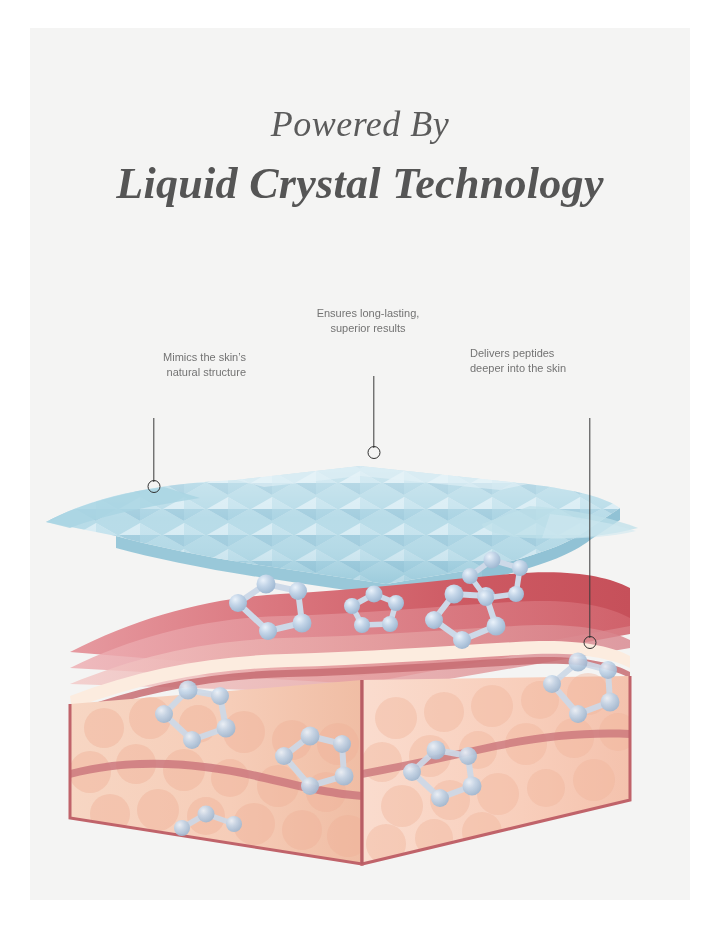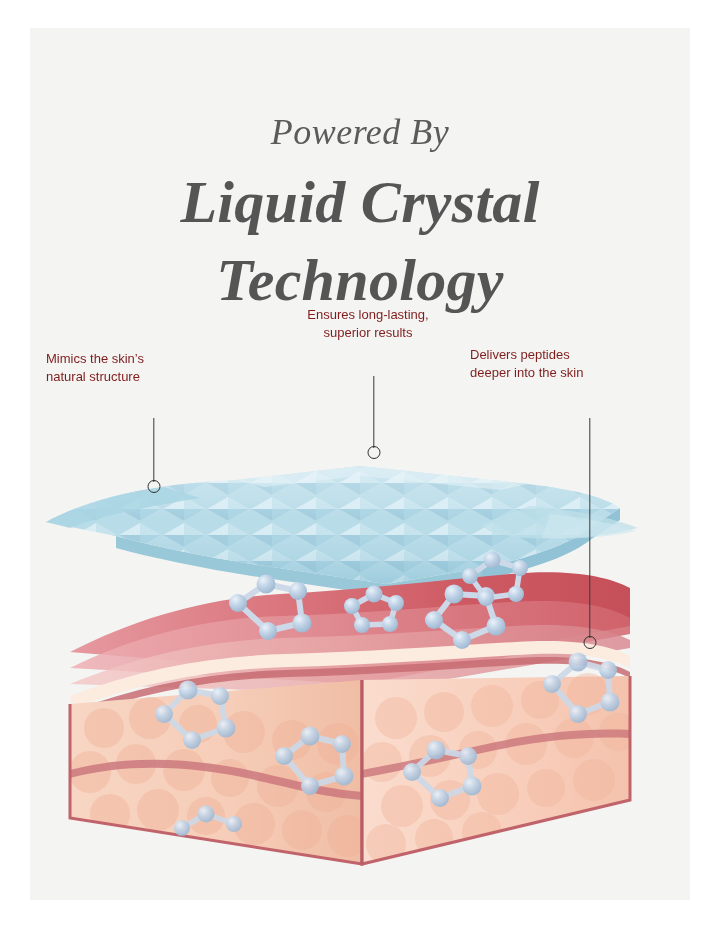--- a/index.html
+++ b/index.html
@@ -19,52 +19,52 @@
     position:absolute;
     left:30px; top:28px;
     width:660px; height:872px;
     background:#f4f4f3;
     overflow:hidden;
   }
 
   
   .title-block{
     position:absolute;
-    left:0; top:84px;
+    left:0; top:76px;
     width:660px;
     text-align:center;
   }
   .title-line1{
     font-family:"Liberation Serif", serif;
     font-style:italic;
     font-size:36px;
     color:#5b5b5b;
     letter-spacing:0.5px;
     line-height:1.15;
   }
   .title-line2{
     font-family:"Liberation Serif", serif;
     font-style:italic;
     font-weight:bold;
-    font-size:60px;
+    font-size:44px;
     color:#555555;
     letter-spacing:0.3px;
     line-height:1.3;
     margin-top:10px;
   }
 
   
   .callout-label{
     position:absolute;
-    font-size:13px;
-    color:#7f1d1d;
+    font-size:11px;
+    color:#737373;
     line-height:1.35;
     white-space:pre-line;
   }
-  .cl-left  { left:16px;  top:322px; width:200px; text-align:left;}
+  .cl-left  { left:16px;  top:322px; width:200px; text-align:right;}
   .cl-mid   { left:228px; top:278px; width:220px; text-align:center;}
   .cl-right { left:440px; top:318px; width:220px; text-align:left;}
 
   
   .leader{ position:absolute; }
   .leader .stem{
     position:absolute;
     left:50%; top:0;
     width:1.4px;
     background:#3a3a3a;

